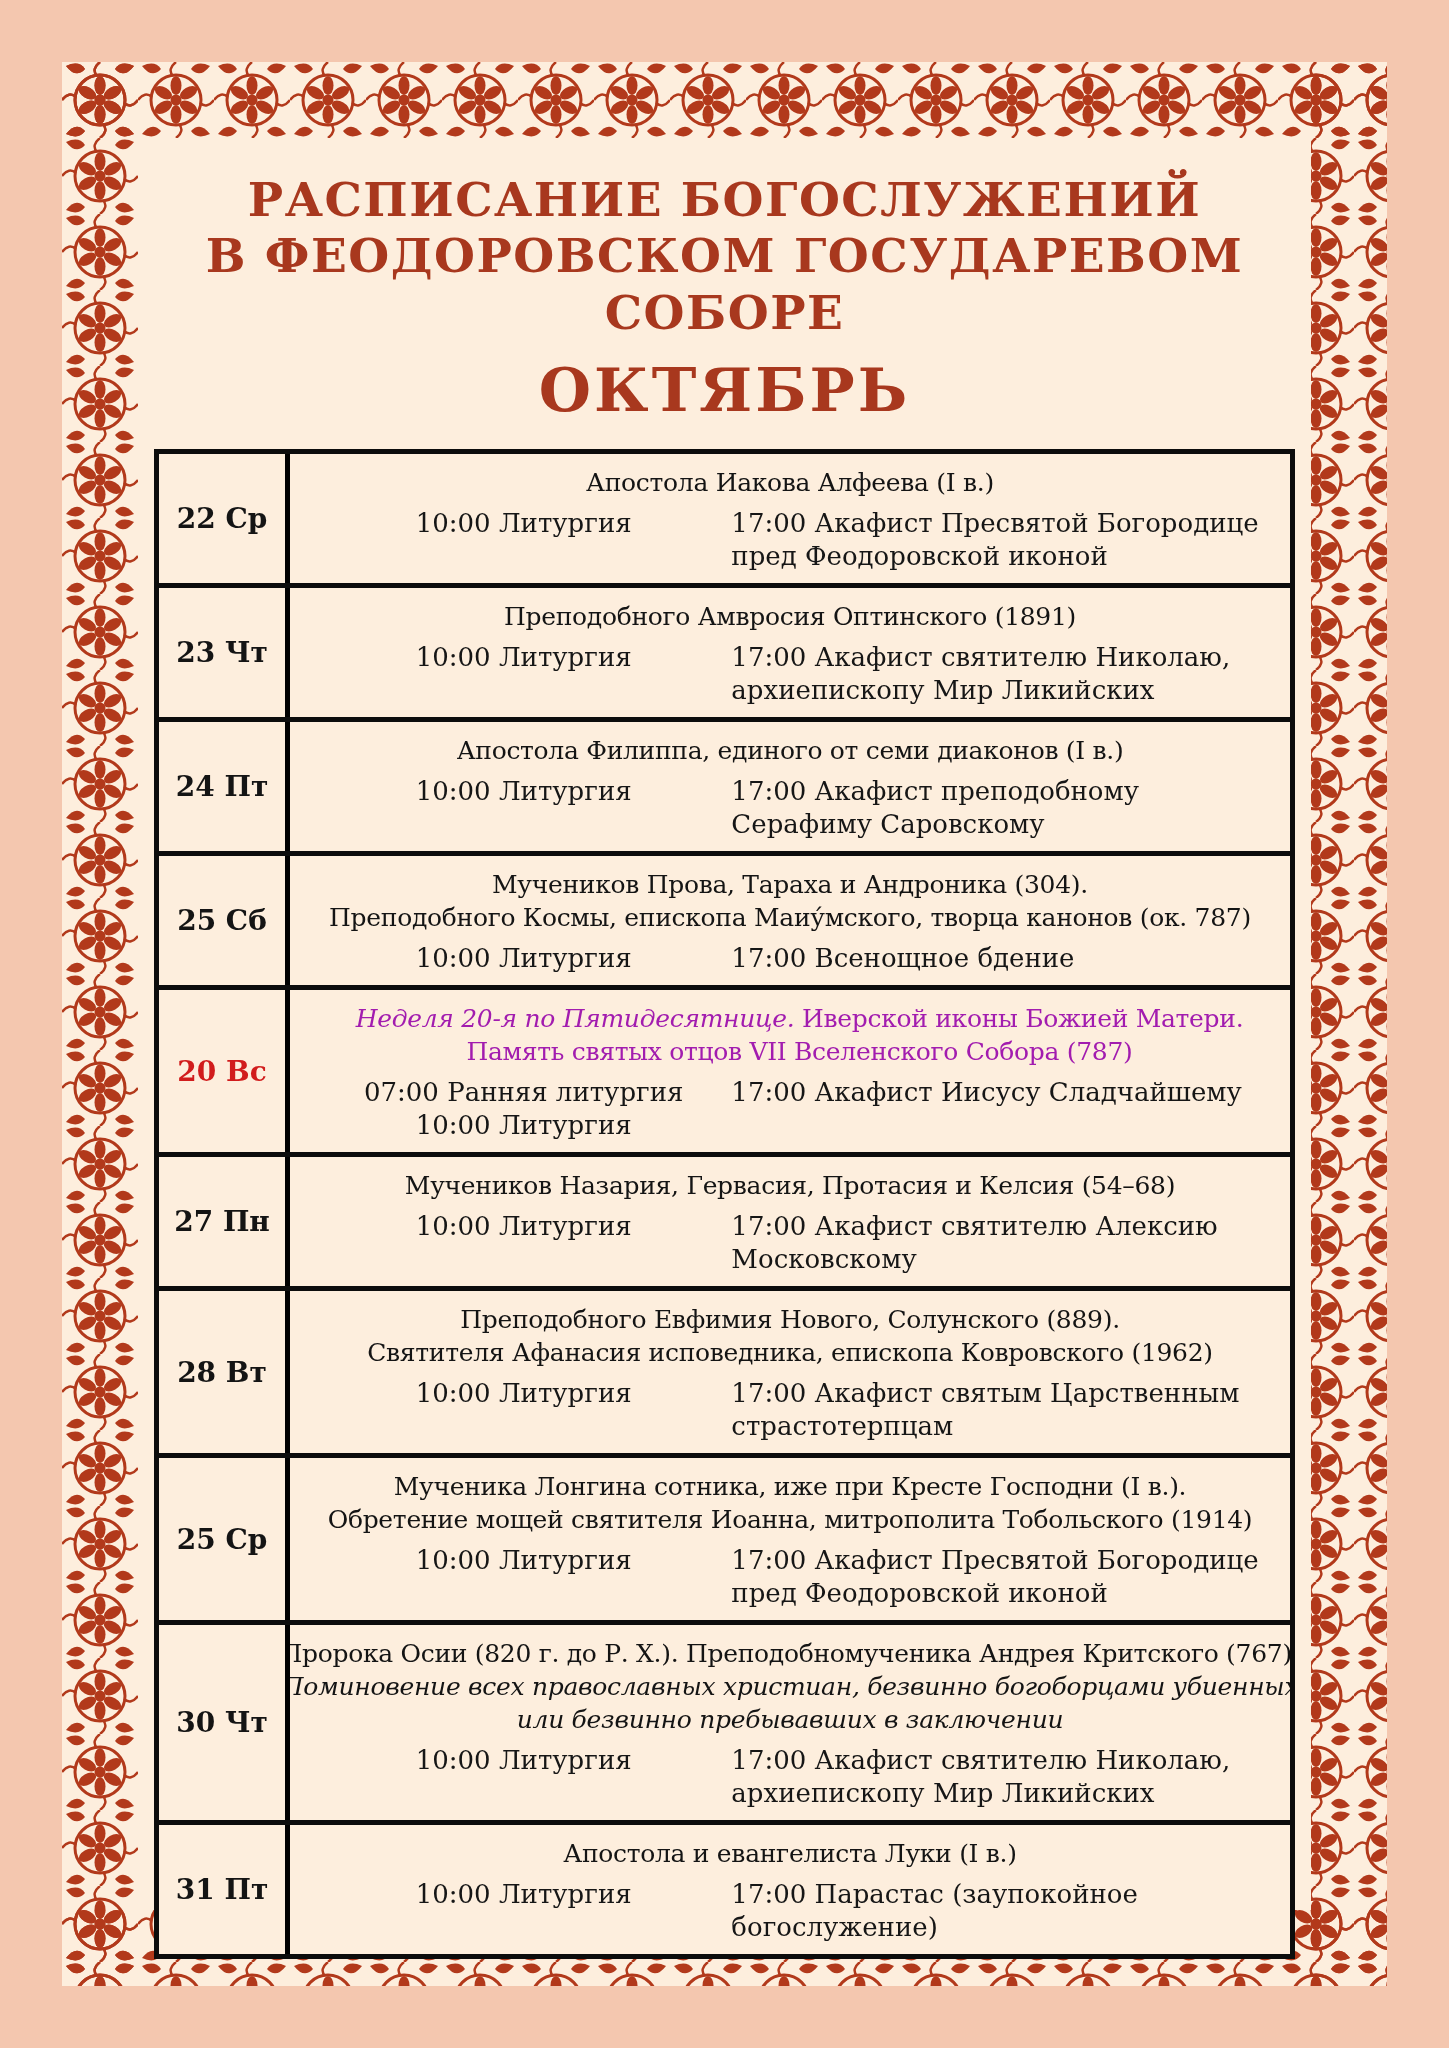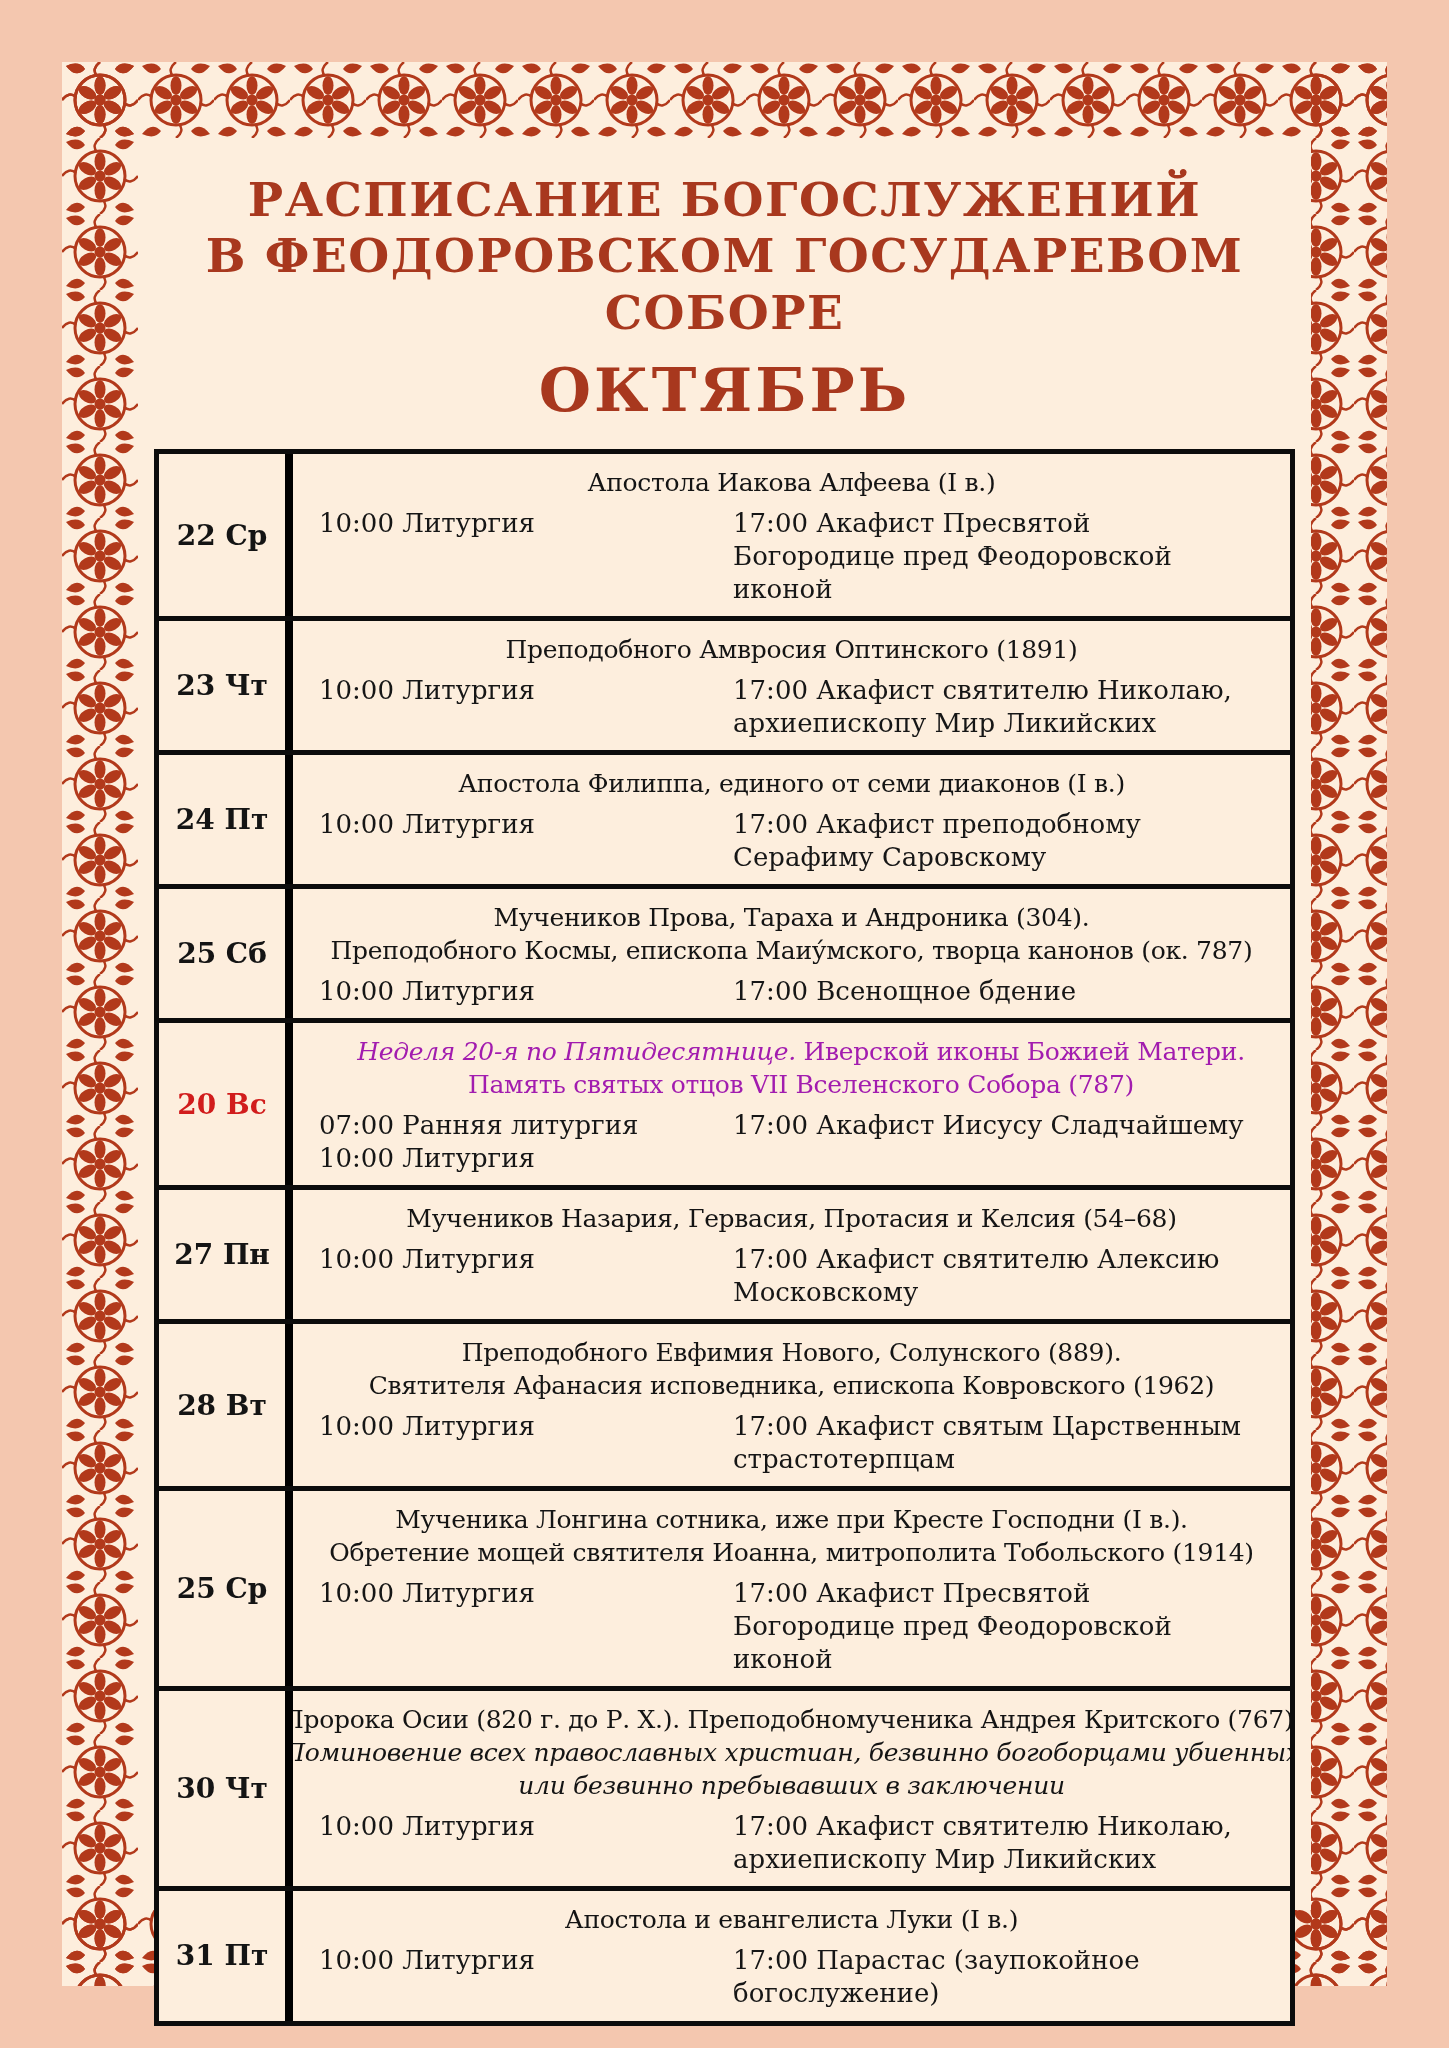--- a/index.html
+++ b/index.html
@@ -25,38 +25,38 @@
   h2.month{
     margin:14px 0 24px;text-align:center;
     color:#a8381e;font-size:60px;letter-spacing:3px;font-weight:bold;
   }
   .table{border:5px solid #0c0c0c;background:#fdeedd;}
   .row{display:flex;border-top:5px solid #0c0c0c;}
   .row:first-child{border-top:none;}
   .date-cell{
     flex:0 0 126px;display:flex;align-items:center;justify-content:center;
     font-weight:bold;font-size:28px;color:#141414;
-    border-right:8px solid #000000;
+    border-right:5px solid #000000;
   }
   .row.highlight .date-cell{color:#d11c1c;}
   .content-cell{flex:1;padding:12px 0 10px;overflow:hidden;min-width:0;}
   .feast{
     display:flex;flex-direction:column;align-items:center;
     font-weight:normal;font-size:25px;line-height:1.32;
     letter-spacing:-0.3px;color:#141414;
   }
   .feast-line{white-space:nowrap;}
   .feast .it{font-style:italic;}
   .row.highlight .feast{color:#a21caf;padding-left:19px;}
   .services{
     display:flex;margin-top:8px;
     font-size:26px;line-height:1.27;color:#161616;
     padding-left:26px;padding-right:30px;
   }
-  .morning{flex:0 0 44%;}
+  .morning{flex:0 0 44%;text-align:center;}
   .evening{flex:1;min-width:0;}
 </style>
 </head>
 <body>
 
 <div class="page">
   <div class="frame">
 
     <svg class="border-svg" viewBox="0 0 1325 1924" preserveAspectRatio="none" xmlns="http://www.w3.org/2000/svg">
       <defs>

